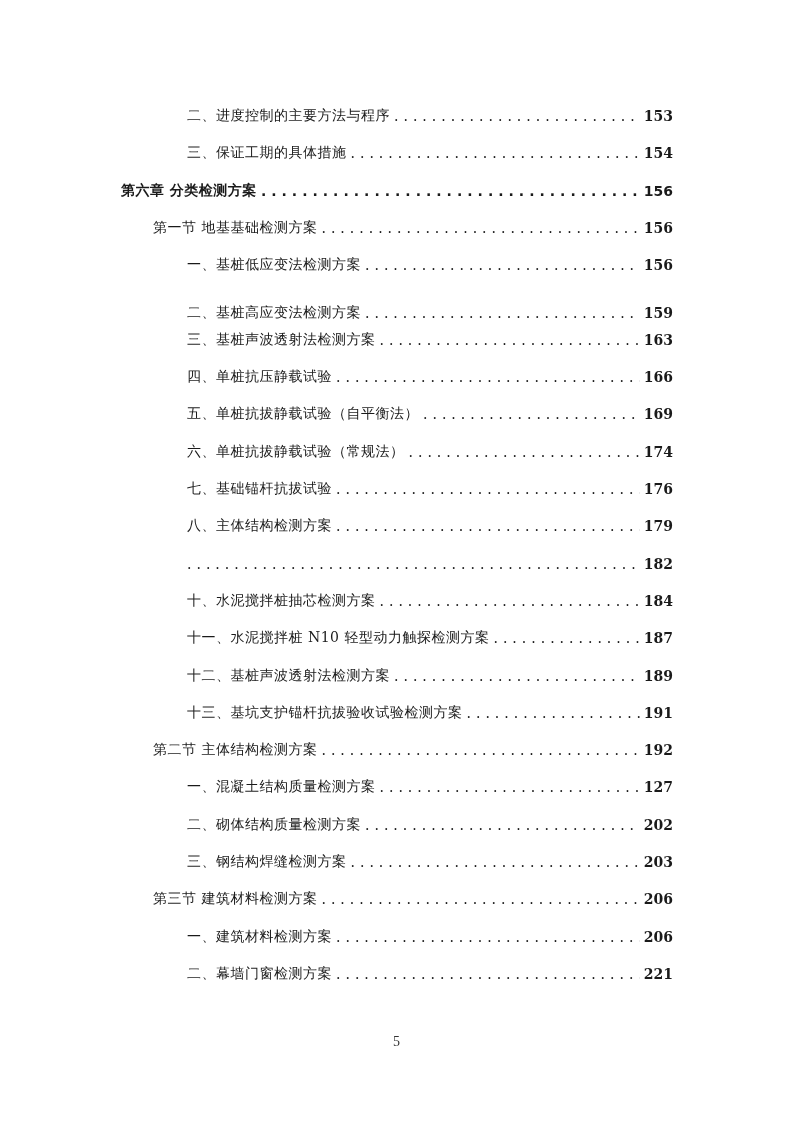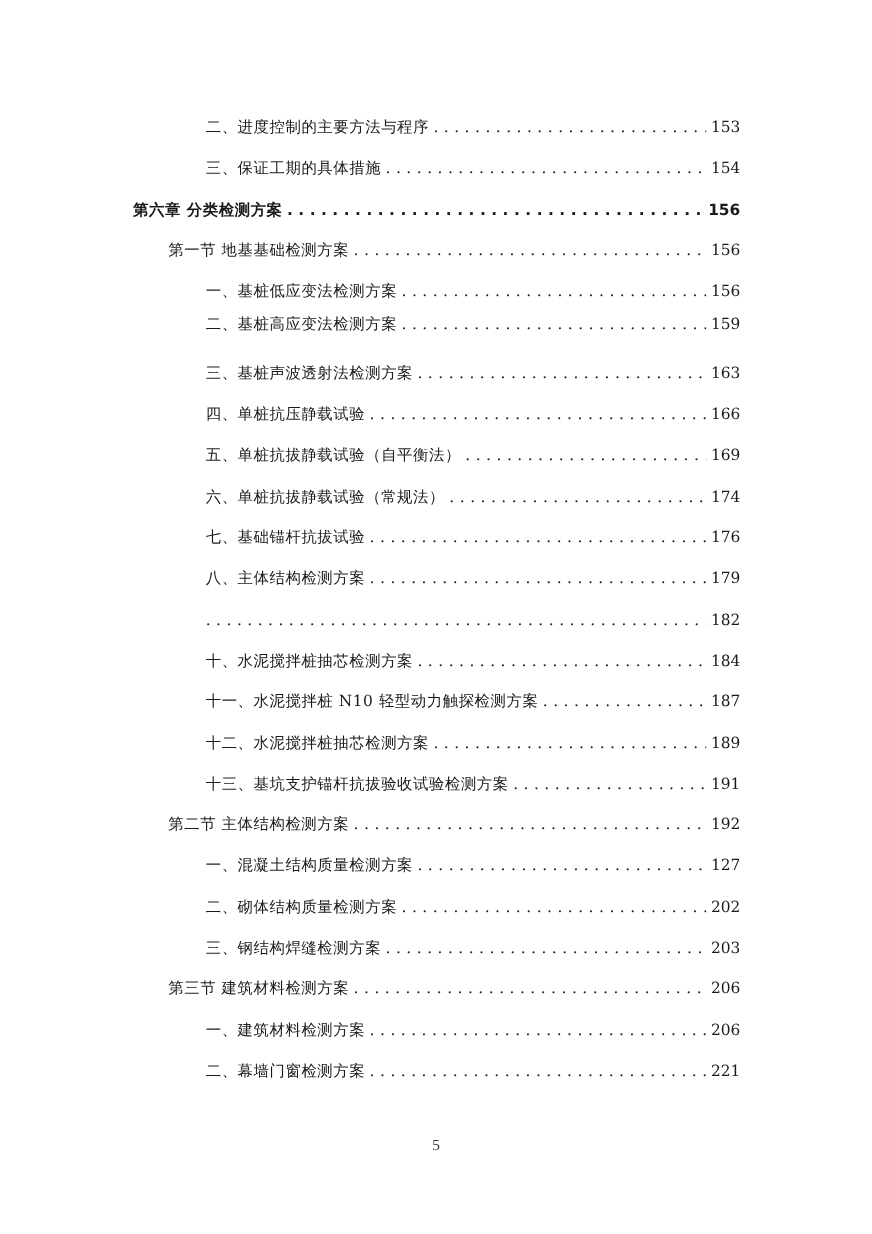--- a/index.html
+++ b/index.html
@@ -3,21 +3,21 @@
 <meta charset="utf-8">
 <style>
   html, body { margin: 0; padding: 0; background: #ffffff; }
   body { width: 793px; height: 1122px; position: relative; overflow: hidden;
          font-family: "DejaVu Serif", "Liberation Serif", serif; color: #1a1a1a; }
   .toc { position: absolute; left: 0; top: 101px; width: 793px; }
   .row { position: absolute; height: 30px; display: flex; align-items: center;
          font-size: 14px; letter-spacing: 0.5px; white-space: nowrap; }
   .row .title { flex: 0 0 auto; padding-right: 4px; }
   .row .leader { flex: 1 1 auto; overflow: hidden; color: #1a1a1a; letter-spacing: 5px; }
-  .row .page { flex: 0 0 auto; padding-left: 4px; letter-spacing: 0; }
+  .row .page { flex: 0 0 auto; padding-left: 4px; letter-spacing: 0; font-weight: bold; }
   .row.l1 { left: 121px; width: 552px; font-weight: bold; font-family: "DejaVu Sans", "Liberation Sans", sans-serif; justify-content: center; }
   .row.l2 { left: 153px; width: 520px; }
   .row.l3 { left: 187px; width: 486px; }
   .footer-page { position: absolute; left: 0; width: 793px; top: 1034px; text-align: center;
                  font-size: 14px; font-family: "Liberation Serif", serif; color: #333; }
 </style>
 </head>
 <body>
 
 <div class="toc">
@@ -39,21 +39,21 @@
   <div class="row l2" style="top:111.9px">
       <span class="title">第一节  地基基础检测方案</span>
       <span class="leader">........................................................................................................................</span>
       <span class="page">156</span>
     </div>
   <div class="row l3" style="top:149.2px">
       <span class="title">一、基桩低应变法检测方案</span>
       <span class="leader">........................................................................................................................</span>
       <span class="page">156</span>
     </div>
-  <div class="row l3" style="top:179px">
+  <div class="row l3" style="top:197px">
       <span class="title">二、基桩高应变法检测方案</span>
       <span class="leader">........................................................................................................................</span>
       <span class="page">159</span>
     </div>
   <div class="row l3" style="top:223.8px">
       <span class="title">三、基桩声波透射法检测方案</span>
       <span class="leader">........................................................................................................................</span>
       <span class="page">163</span>
     </div>
   <div class="row l3" style="top:261.1px">
@@ -89,21 +89,21 @@
       <span class="title">十、水泥搅拌桩抽芯检测方案</span>
       <span class="leader">........................................................................................................................</span>
       <span class="page">184</span>
     </div>
   <div class="row l3" style="top:522.2px">
       <span class="title">十一、水泥搅拌桩 N10 轻型动力触探检测方案</span>
       <span class="leader">........................................................................................................................</span>
       <span class="page">187</span>
     </div>
   <div class="row l3" style="top:559.5px">
-      <span class="title">十二、水泥搅拌桩抽芯检测方案</span>
+      <span class="title">十二、基桩声波透射法检测方案</span>
       <span class="leader">........................................................................................................................</span>
       <span class="page">189</span>
     </div>
   <div class="row l3" style="top:596.8px">
       <span class="title">十三、基坑支护锚杆抗拔验收试验检测方案</span>
       <span class="leader">........................................................................................................................</span>
       <span class="page">191</span>
     </div>
   <div class="row l2" style="top:634.1px">
       <span class="title">第二节  主体结构检测方案</span>

